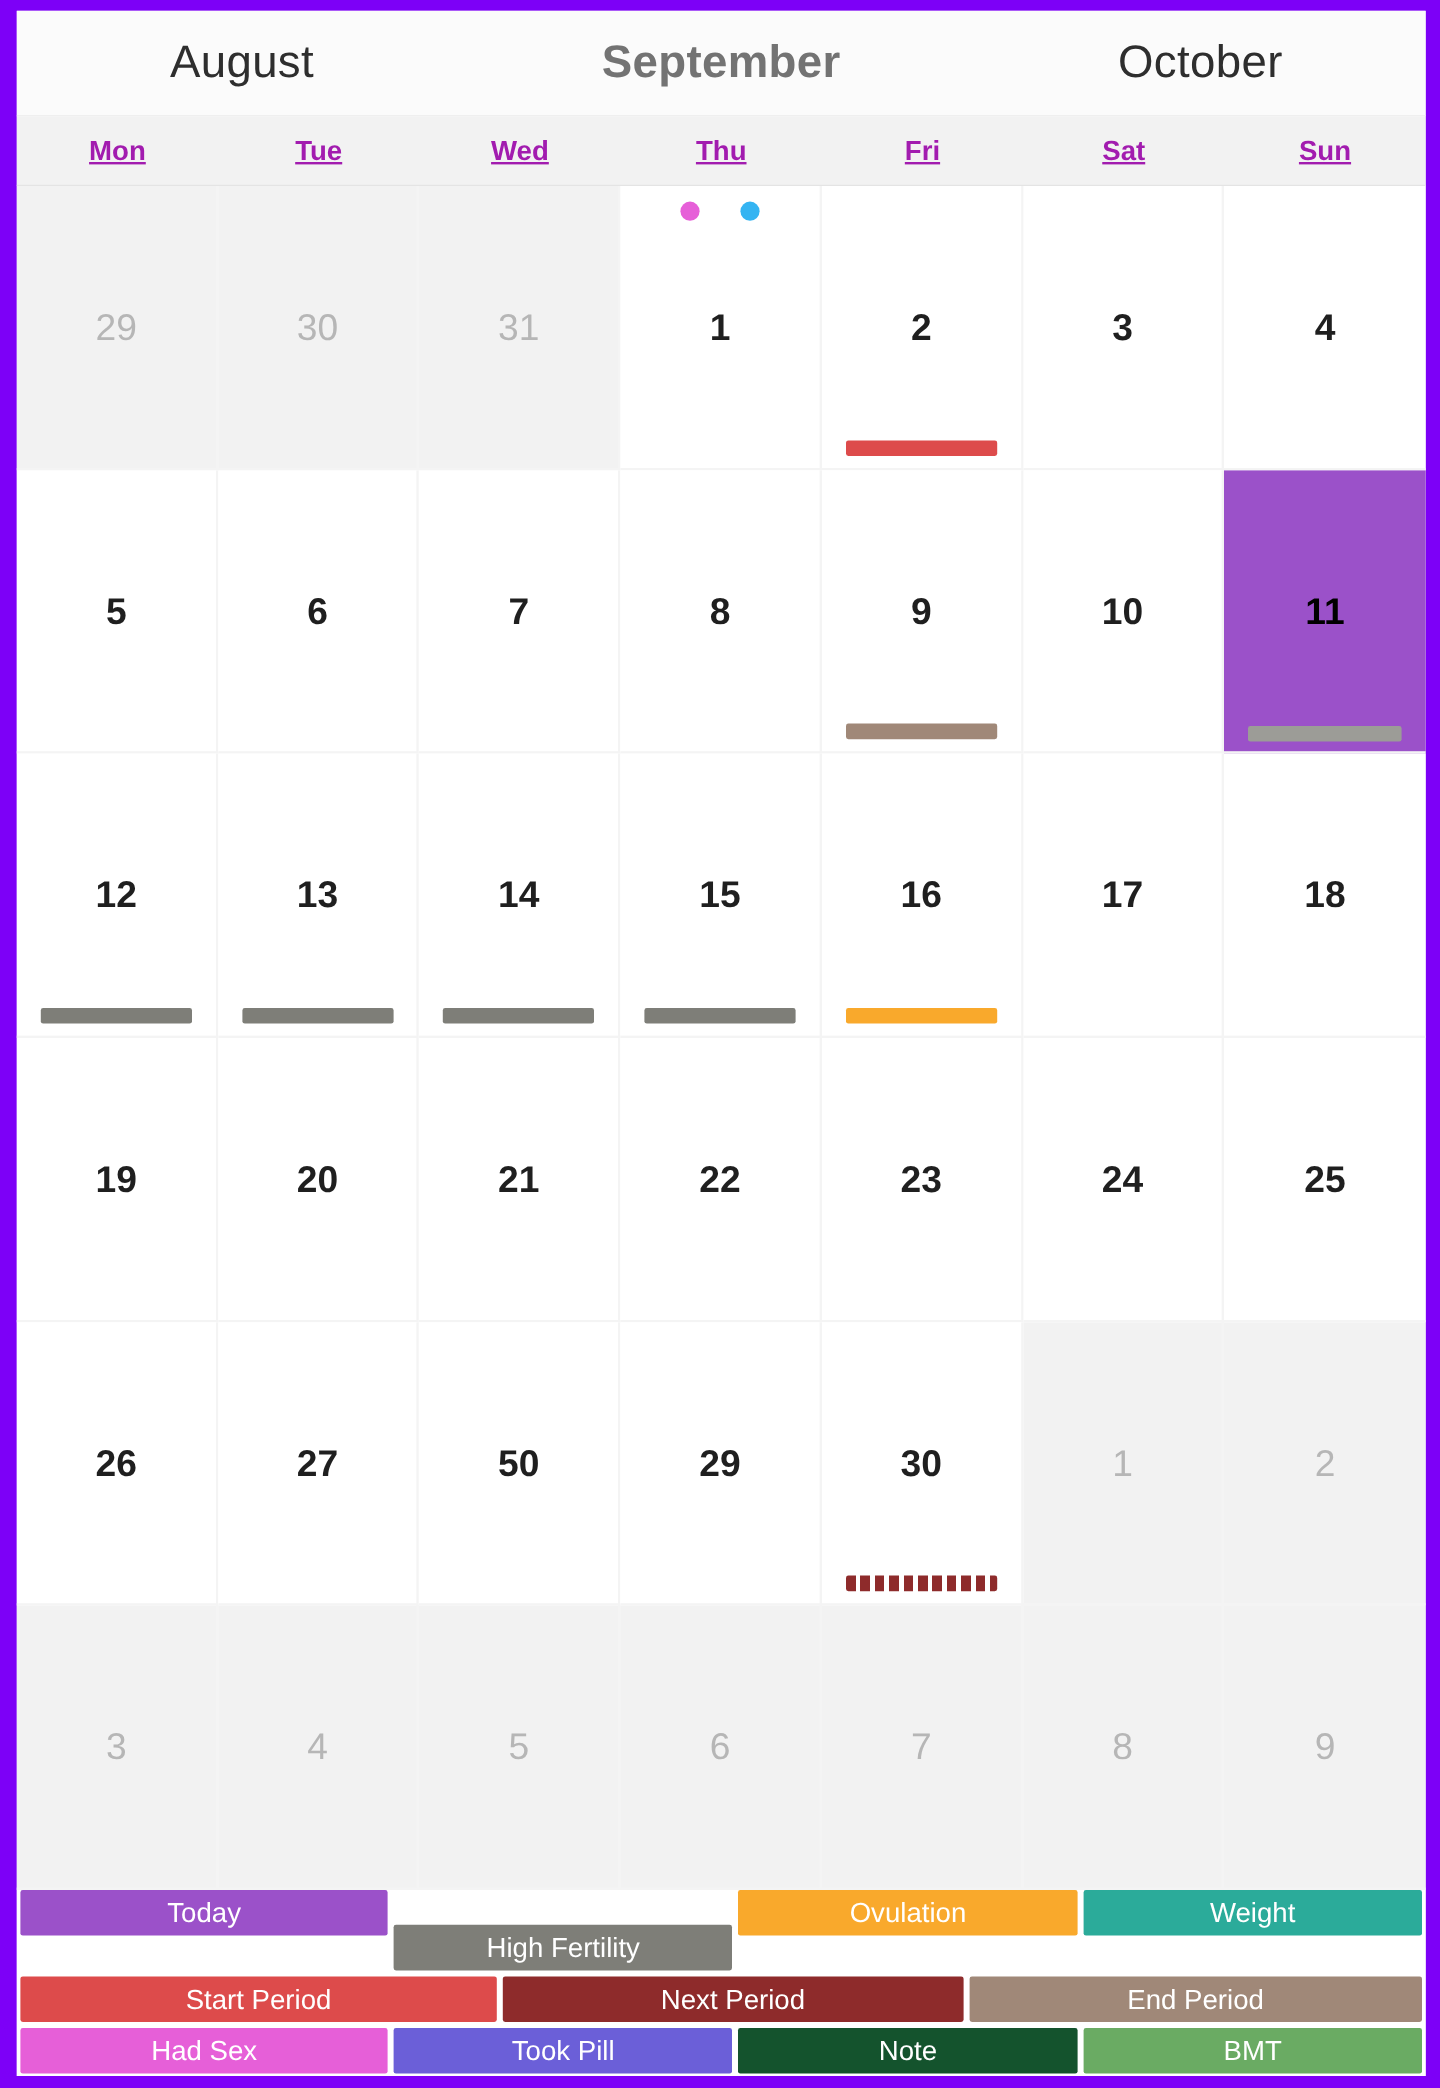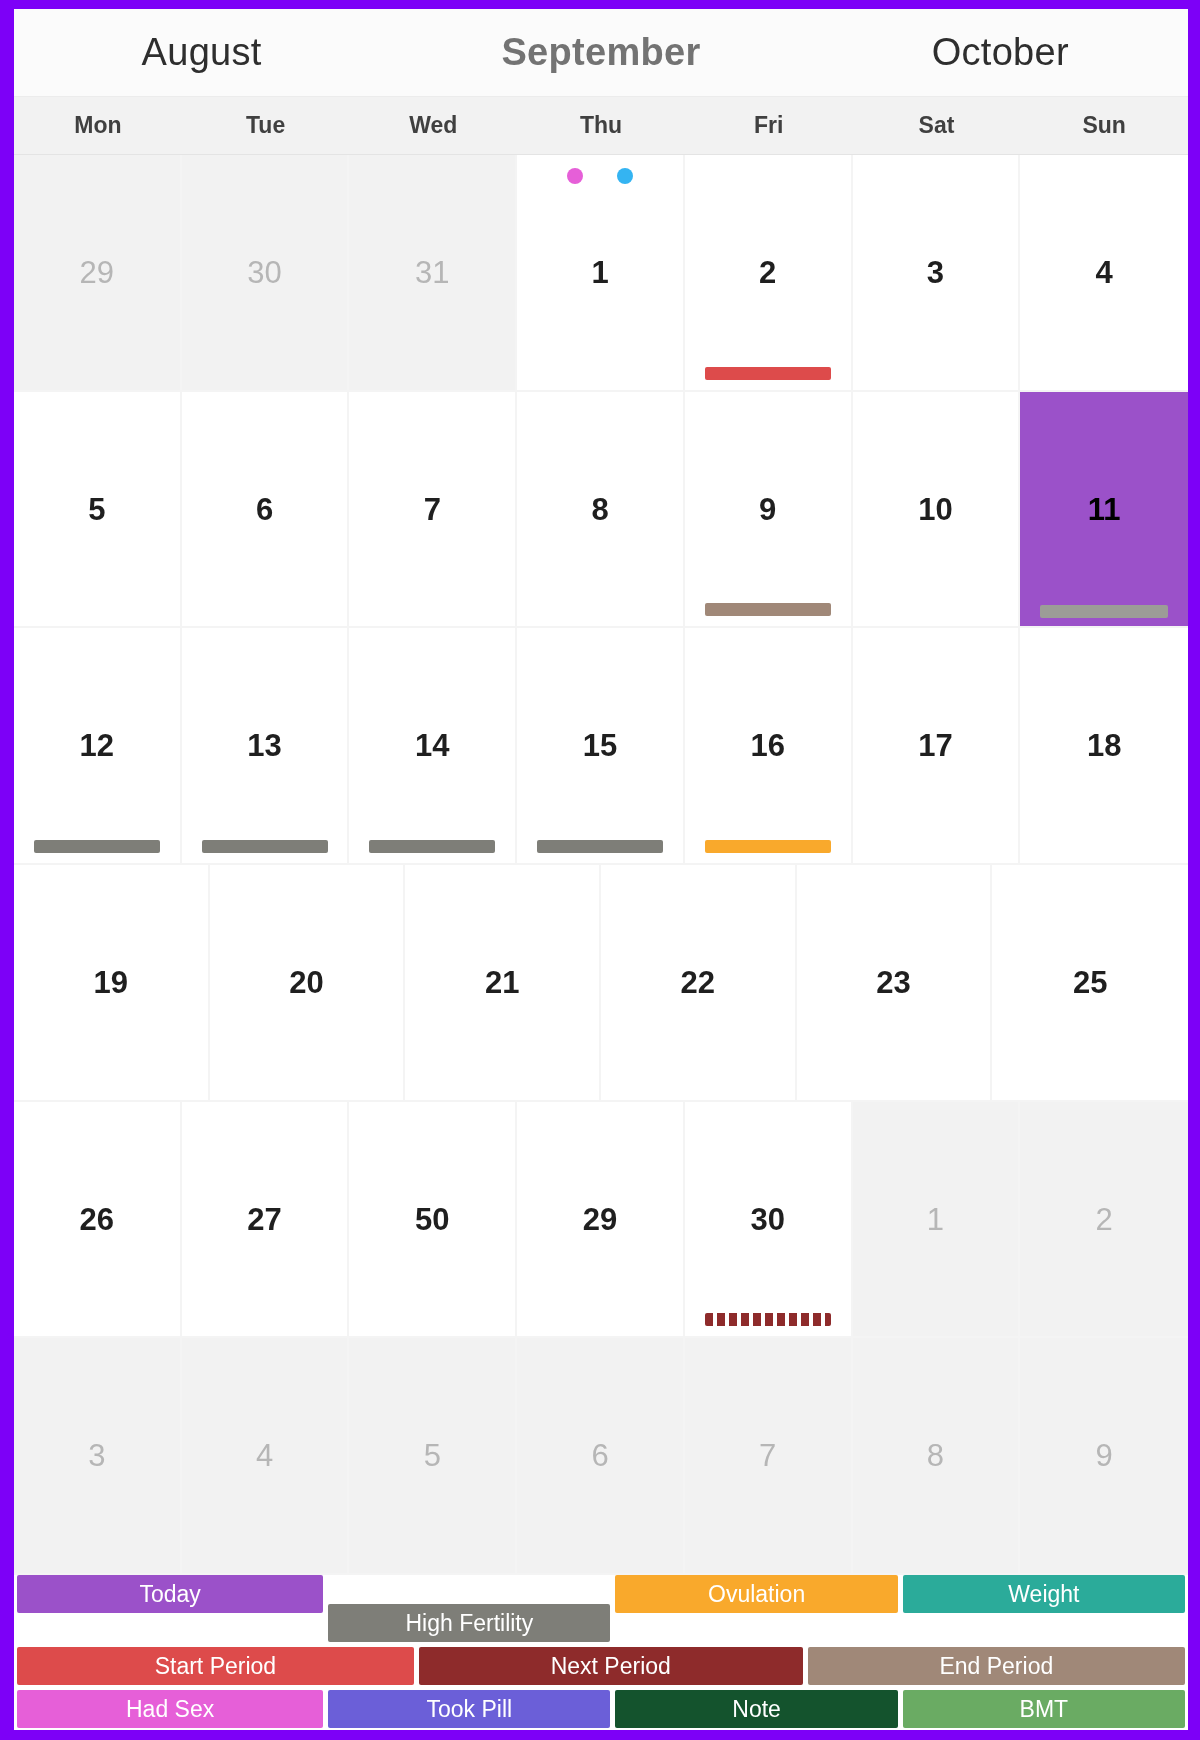--- a/index.html
+++ b/index.html
@@ -50,22 +50,23 @@
     display: flex;
     background: #f2f2f2;
     border-bottom: 1px solid #e4e4e4;
   }
   .weekday-cell {
     flex: 1 1 14.2857%;
     display: flex;
     align-items: center;
     justify-content: center;
     font-size: 23px;
-    color: #404040;
+    color: #a21caf;
     font-weight: 600;
+    text-decoration: underline;
   }
 
   
   .grid {
     flex: 1 1 auto;
     display: flex;
     flex-direction: column;
   }
   .week-row {
     flex: 1 1 0;
@@ -264,20 +265,23 @@
           <div class="day-cell">
             <span class="day-num">21</span>
           </div>
           <div class="day-cell">
             <span class="day-num">22</span>
           </div>
           <div class="day-cell">
             <span class="day-num">23</span>
           </div>
           <div class="day-cell">
+            <span class="day-num">24</span>
+          </div>
+          <div class="day-cell">
             <span class="day-num">25</span>
           </div>
         </div>
         <div class="week-row">
           <div class="day-cell">
             <span class="day-num">26</span>
           </div>
           <div class="day-cell">
             <span class="day-num">27</span>
           </div>

